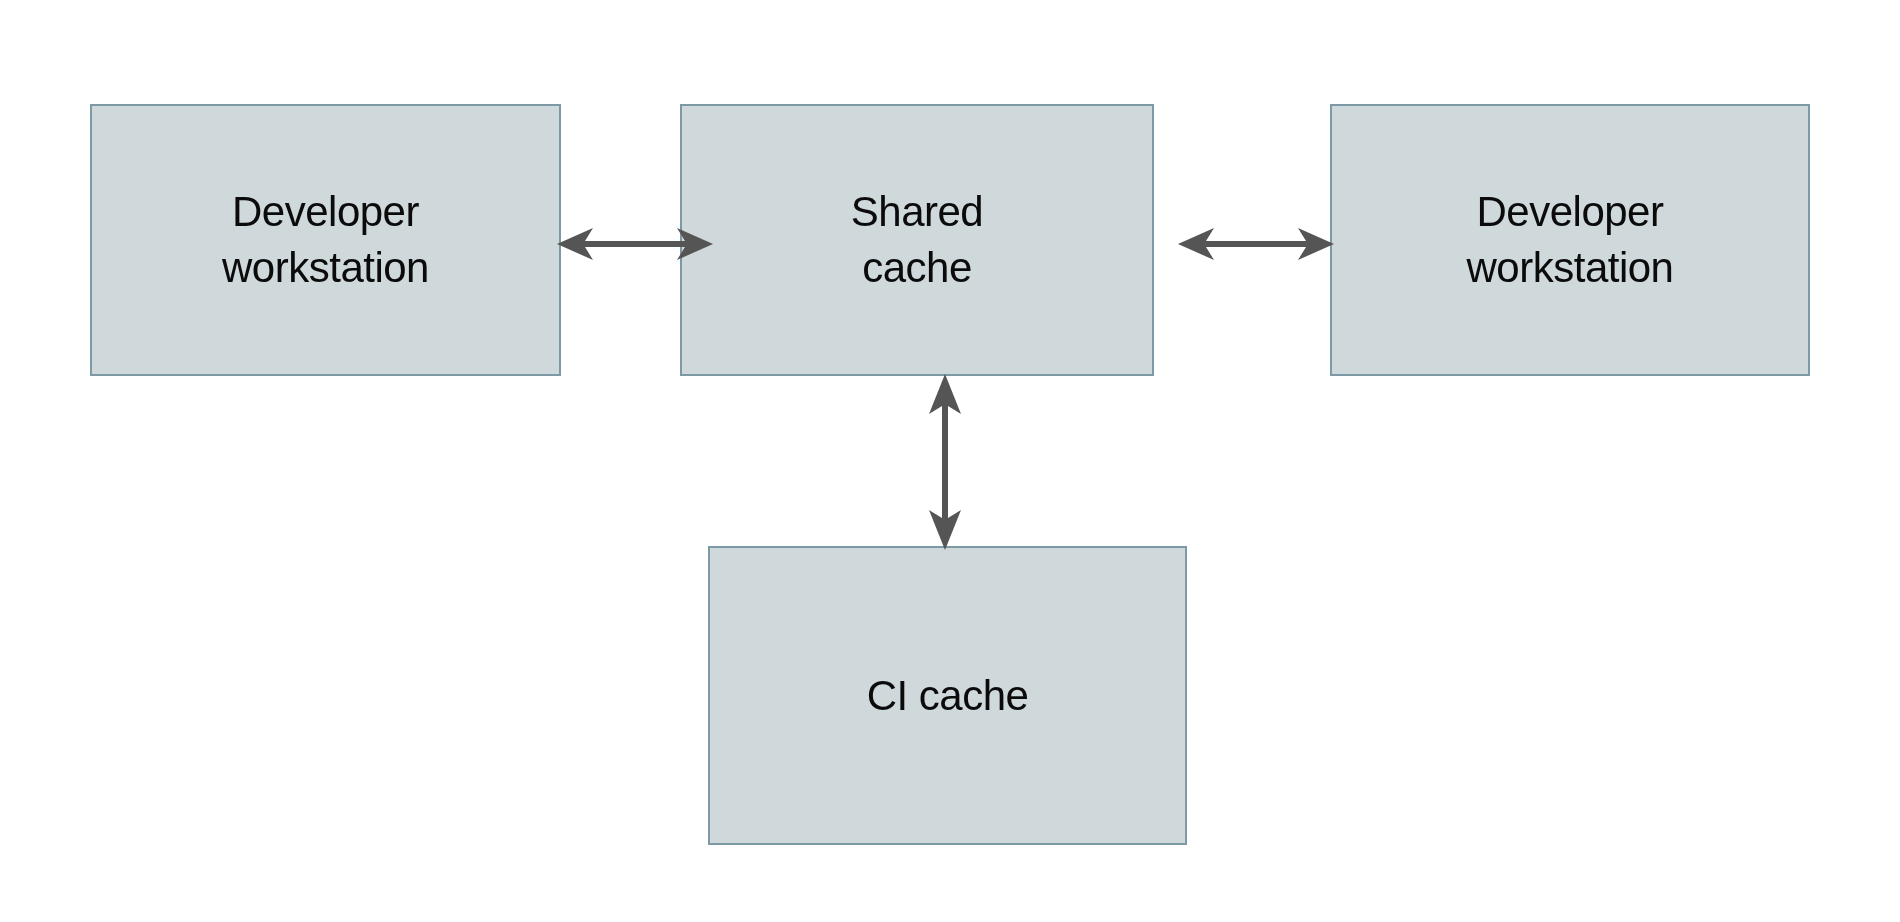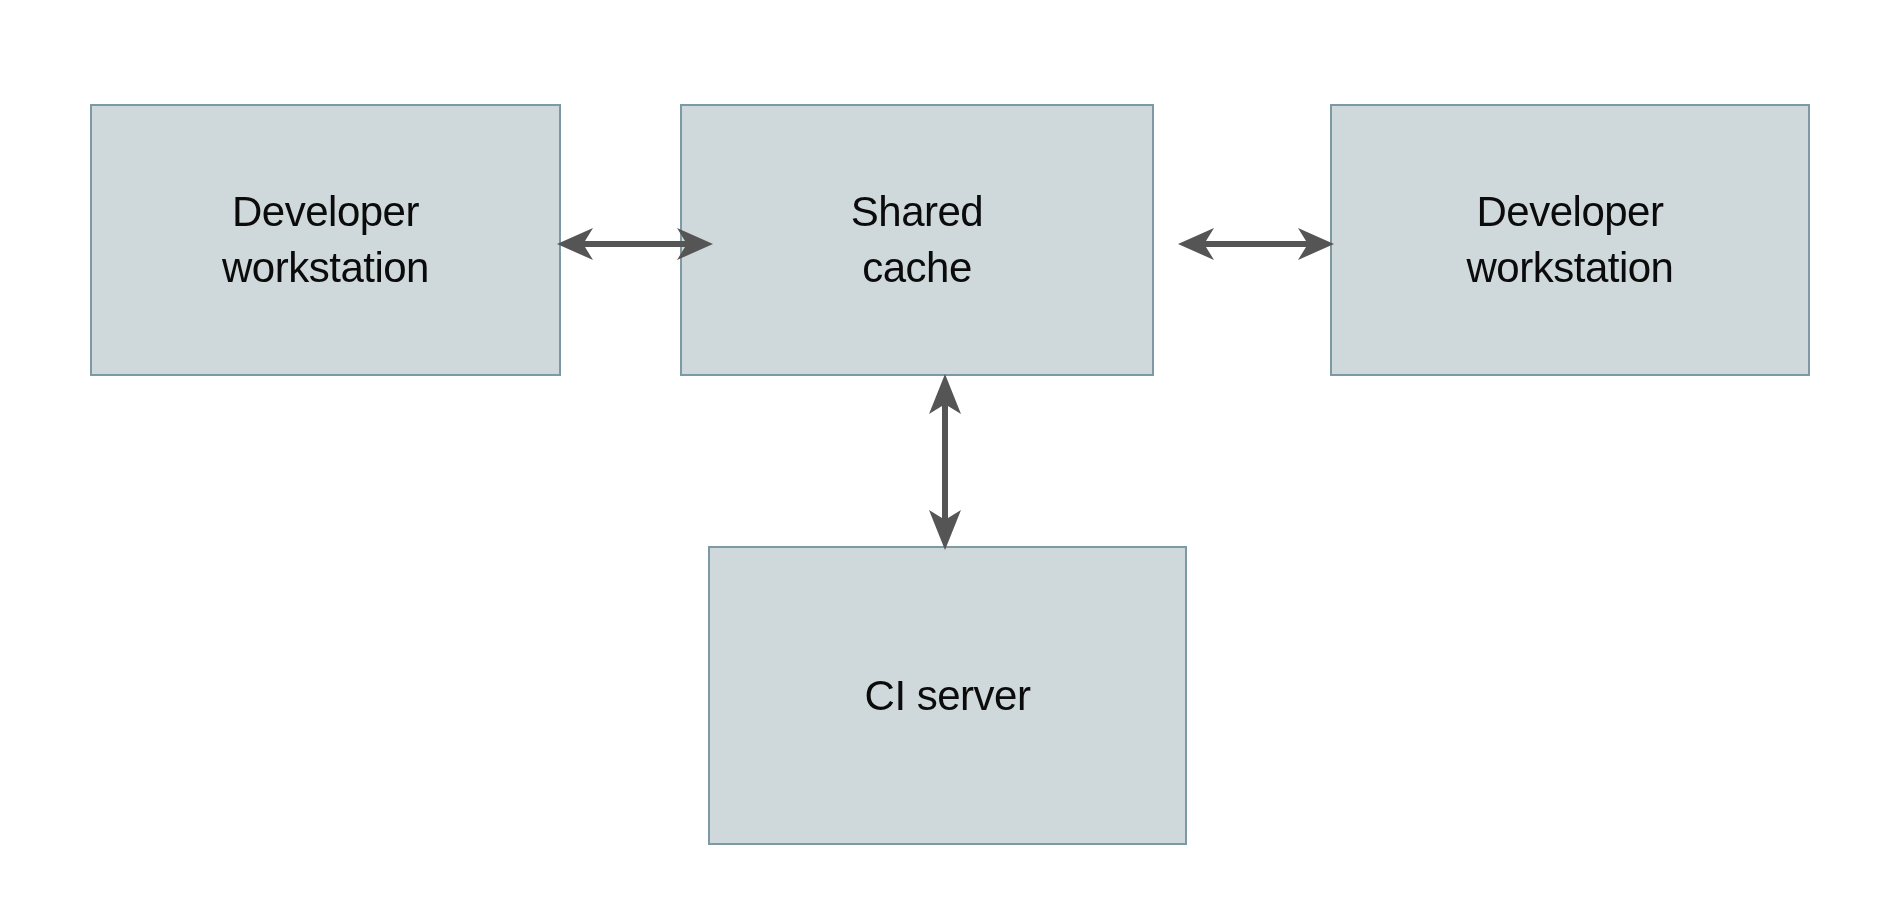--- a/index.html
+++ b/index.html
@@ -68,21 +68,21 @@
     <div class="node-label">Shared
 cache</div>
   </div>
 
   <div class="node" id="node-dev-right">
     <div class="node-label">Developer
 workstation</div>
   </div>
 
   <div class="node" id="node-ci">
-    <div class="node-label">CI server</div>
+    <div class="node-label">CI cache</div>
   </div>
 
   <div class="edge" id="edge-left-shared">
     <svg viewBox="0 0 160 56" preserveAspectRatio="none">
       <path d="M 2 28 L 38 12 L 30 25 L 130 25 L 122 12 L 158 28 L 122 44 L 130 31 L 30 31 L 38 44 Z" fill="#555555"></path>
     </svg>
   </div>
 
   <div class="edge" id="edge-shared-right">
     <svg viewBox="0 0 160 56" preserveAspectRatio="none">

